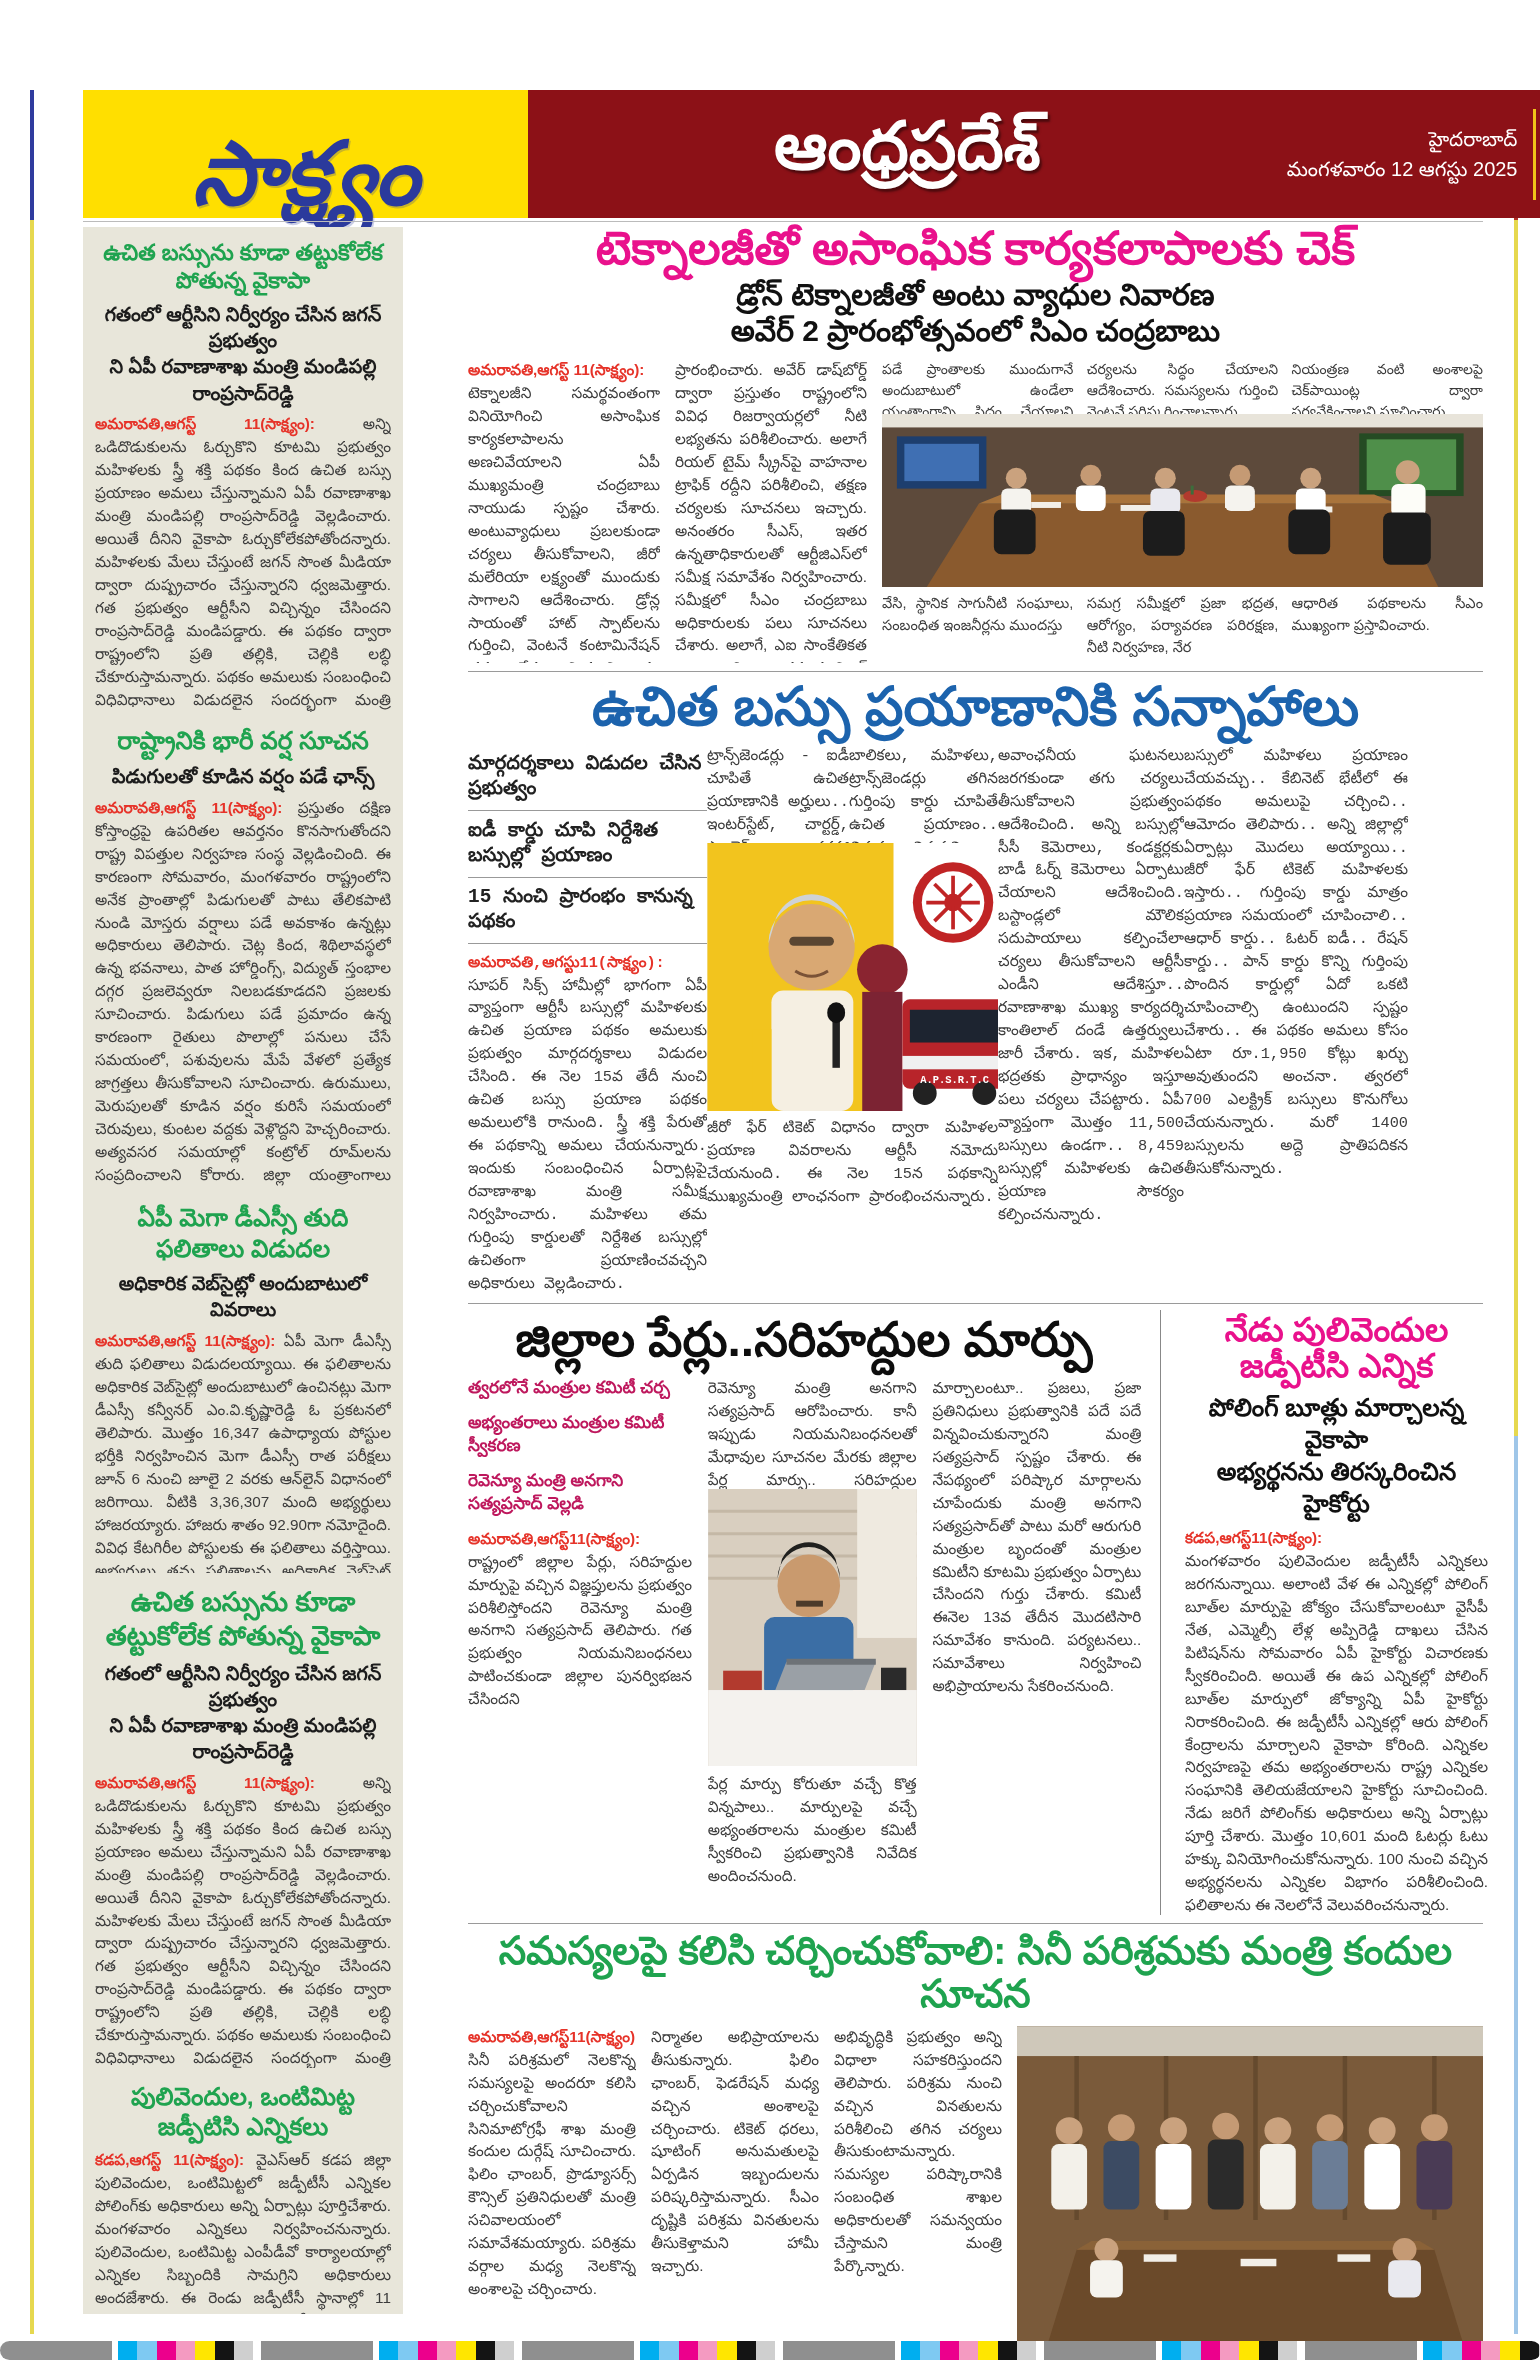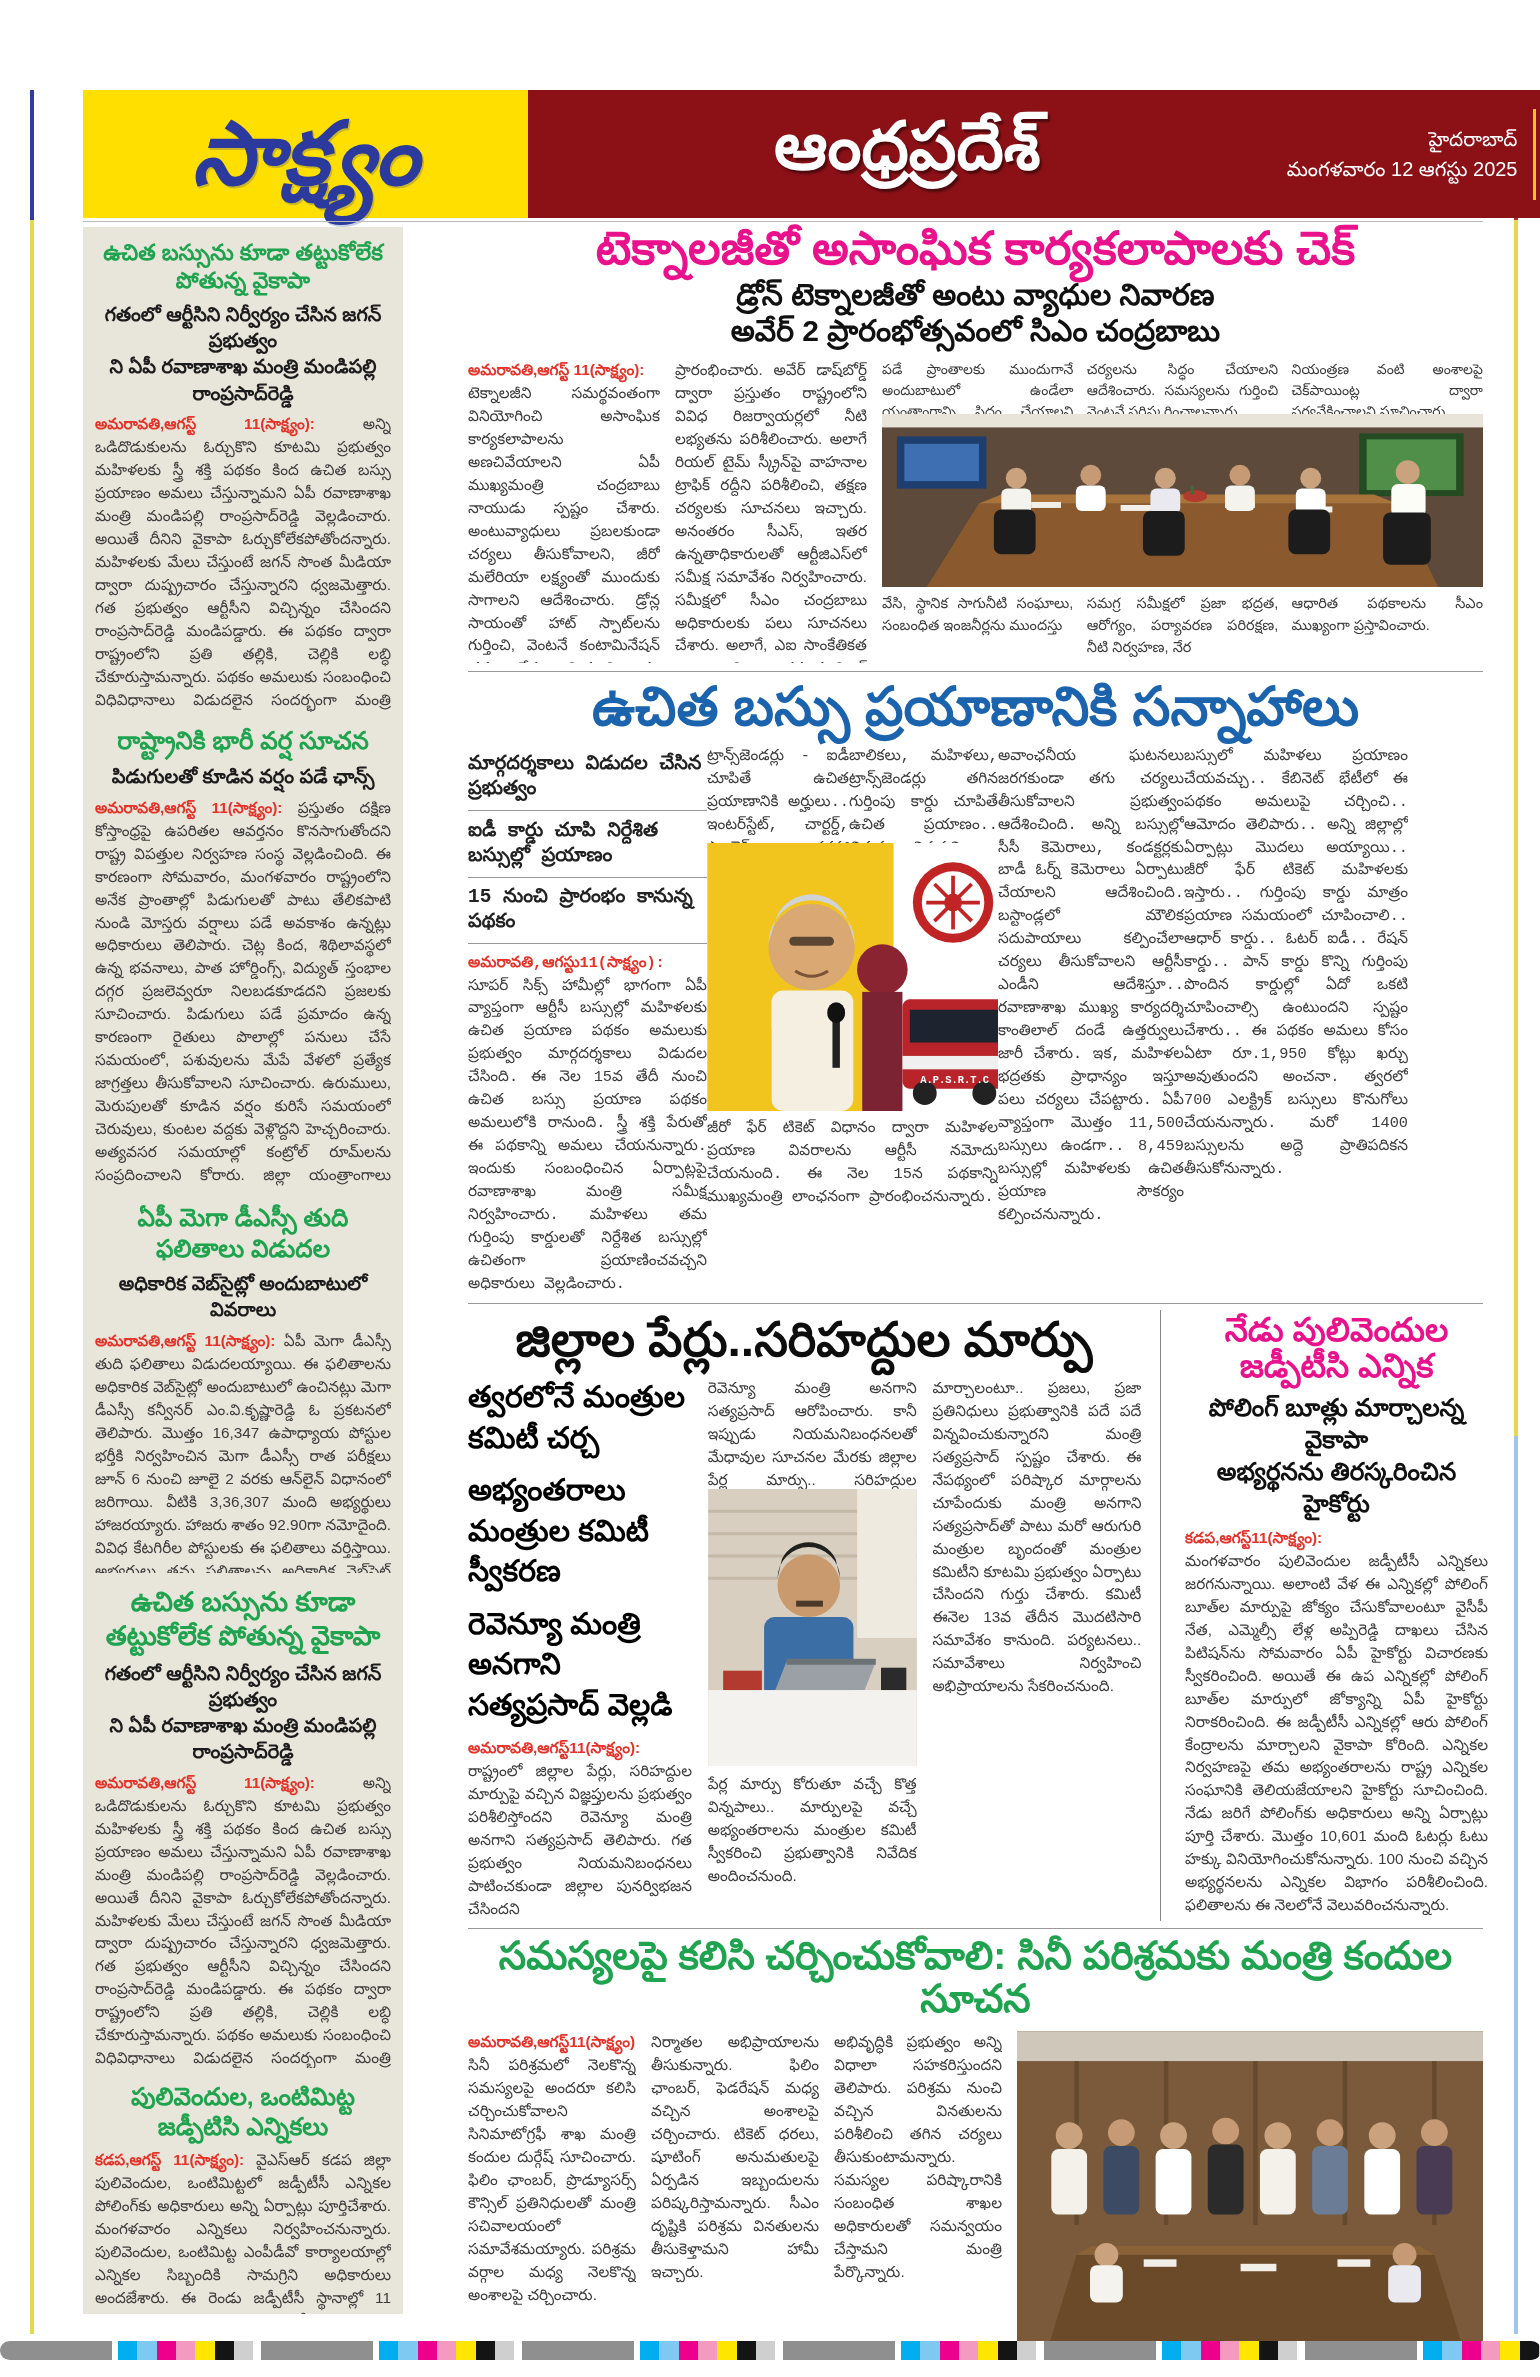--- a/index.html
+++ b/index.html
@@ -4,21 +4,21 @@
 <style>
   html,body{margin:0;padding:0;background:#dcdcdc;}
   .page{position:relative;width:1541px;height:2377px;background:#fff;margin:0 auto;
         font-family:"Liberation Sans","DejaVu Sans",sans-serif;overflow:hidden;}
   
   .edge{position:absolute;top:90px;width:3.7px;height:2244px;}
   .edge.left{left:30px;background:linear-gradient(#2f3b9e 0 130px,#e6d84f 130px 100%);}
   .edge.right{left:1514px;background:linear-gradient(#b03026 0 130px,#e6d84f 130px 60%,#9fc6e8 60% 100%);}
   
   .masthead{position:absolute;left:83px;top:90px;width:445px;height:128px;background:#ffdf00;
-            display:flex;align-items:center;justify-content:center;}
+            display:flex;align-items:flex-end;justify-content:center;}
   .brand{font-size:88px;font-weight:bold;font-style:italic;color:#2b3a9c;line-height:1;
          text-shadow:1.5px 2.2px 0 rgba(43,58,156,.25);}
   .sectionbar{position:absolute;left:528px;top:90px;width:1101px;height:128px;background:#8c1117;
               color:#fff;display:flex;align-items:center;}
   .section-title{flex:1;text-align:center;font-size:67px;font-weight:bold;
                  text-shadow:2.2px 3px 2.2px rgba(0,0,0,.45);}
   .edition{text-align:right;font-size:20px;line-height:1.5;margin-right:15px;white-space:nowrap;}
   .vrule-y{width:3px;height:91px;background:#f0c419;margin-right:4.5px;}
   .pagenum{width:89px;text-align:center;font-size:112px;font-weight:bold;line-height:1;
            text-shadow:2.2px 3px 2.2px rgba(0,0,0,.45);}
@@ -49,21 +49,21 @@
   .b-grid{display:grid;grid-template-columns:239px 142px 149px 186px 224px;
           grid-template-rows:98px 268px auto;font-family:Liberation Mono, monospace;}
   .deck-item{font-size:19.4px;font-weight:bold;color:#222;line-height:1.3;padding:7.5px 0;
              border-bottom:0.7px solid #999;}
   .deck-item.last{border-bottom:0.7px solid #999;margin-bottom:7.5px;}
   .c-wrap{display:grid;grid-template-columns:672px 328px;column-gap:13.4px;gap:20px;}
   .c-left{}
   .c-head{color:#0d0d0d;font-weight:bold;font-size:48px;line-height:1.05;text-align:center;margin:4.5px 0 12px;}
   .c-grid{display:grid;grid-template-columns:224px 209px 209px;column-gap:15.7px;
           grid-template-rows:112px 277px auto;}
-  .c-deck{font-size:30px;font-weight:bold;color:#000000;line-height:1.35;}
+  .c-deck{font-size:17px;font-weight:bold;color:#be185d;line-height:1.35;}
   .c-deck div{margin-bottom:12px;}
   .d-right{border-left:1.5px solid #888;padding-left:24px;box-sizing:border-box;}
   .d-head{color:#e9118c;font-weight:bold;font-size:33px;text-align:center;line-height:1.1;margin:1.5px 0 7.5px;}
   .d-sub{color:#111;font-weight:bold;font-size:24.6px;text-align:center;line-height:1.3;margin:0 0 7.5px;}
   .e-head{color:#1fa34f;font-weight:bold;font-size:39px;text-align:center;line-height:1.1;margin:4.5px 0 10.4px;}
   .e-grid{display:grid;grid-template-columns:168px 168px 168px 1fr;column-gap:15px;}
   .e-body{height:321px;}
   
   .regbar{position:absolute;left:0;top:2341px;width:1541px;height:19.4px;border-radius:9.7px;
     background:repeating-linear-gradient(90deg,

